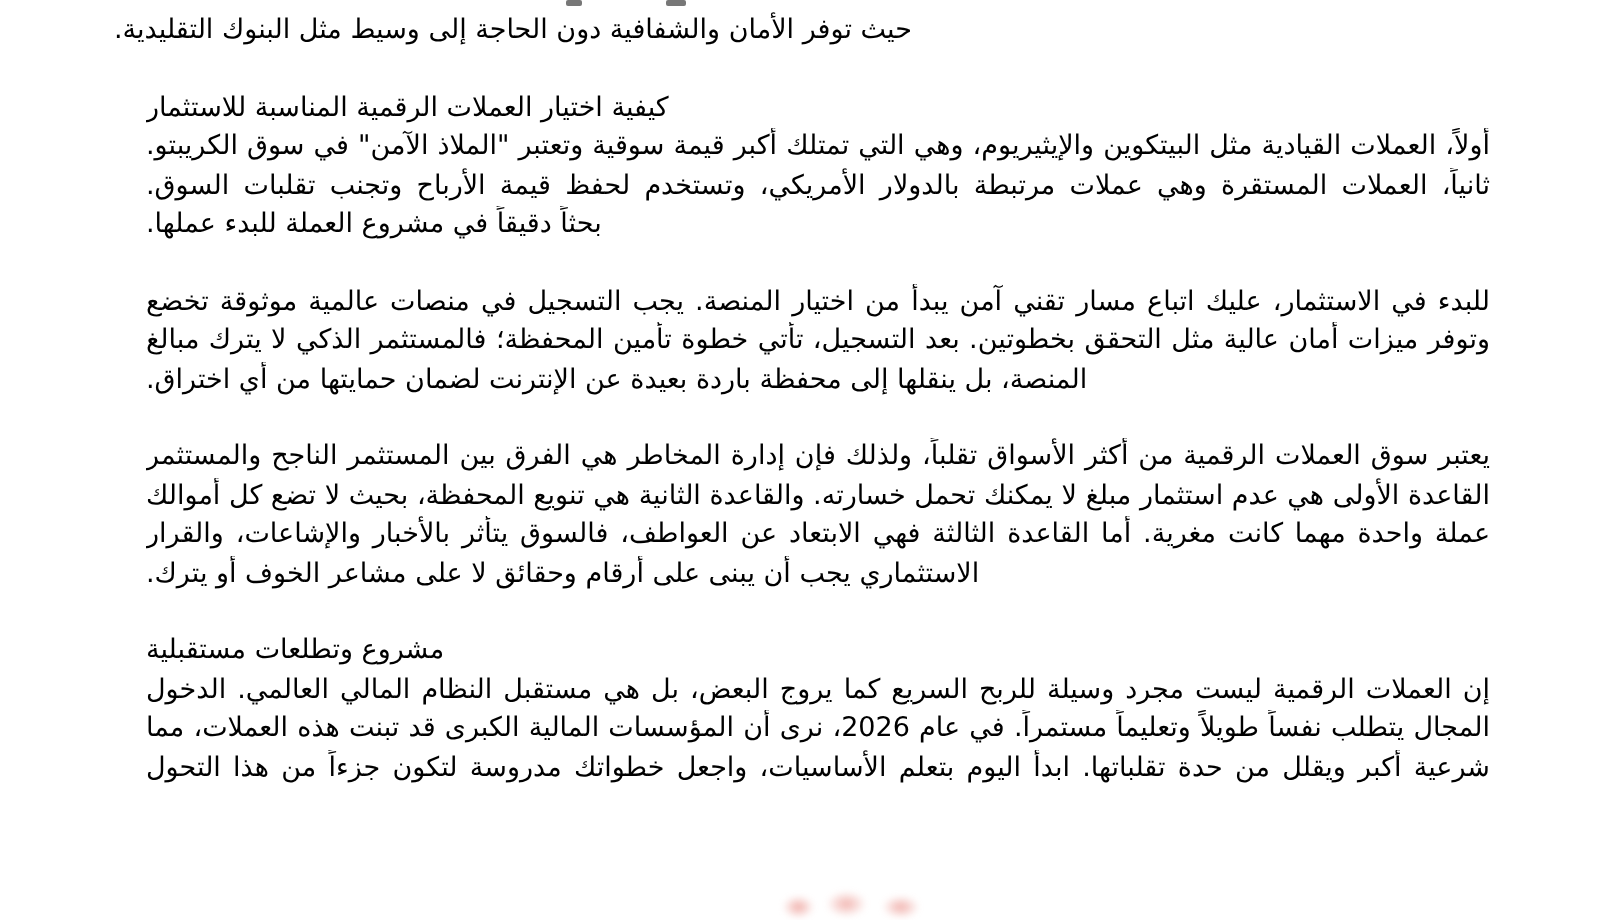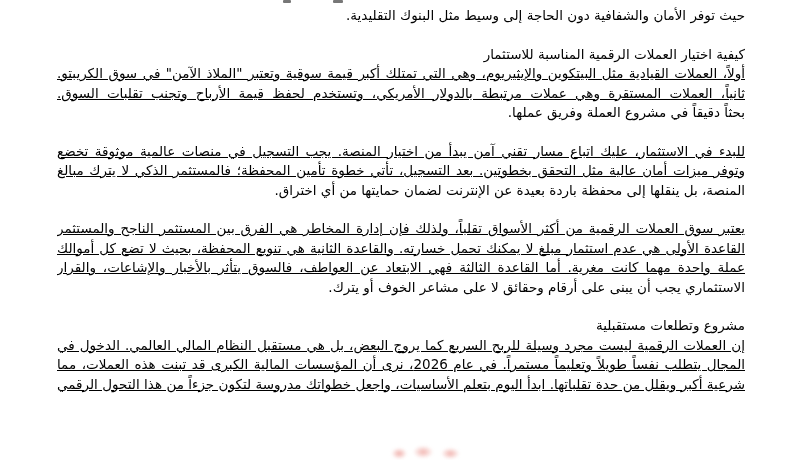--- a/index.html
+++ b/index.html
@@ -18,24 +18,24 @@
     z-index:2;
   }
   .line{
     height:19.5px;
     line-height:19.5px;
     font-size:13.5px;
     overflow:hidden;
     white-space:normal;
   }
   
-  .jl{ text-align:justify; text-align-last:justify;text-decoration:underline; }
+  .jl{ text-align:justify; text-align-last:justify; }
   
-  .rl{ text-align:right; }
-  .section{ margin-top:19px; }
+  .rl{ text-align:left; }
+  .section{ margin-top:19px;margin-left:16px; }
   
   #watermark{
     position:absolute;
     left:388px;top:437px;
     width:80px;height:30px;
     z-index:1;
     background:
       radial-gradient(ellipse 11px 8px at 14% 55%, rgba(232,130,122,.65), transparent 72%),
       radial-gradient(ellipse 14px 9px at 44% 50%, rgba(232,130,122,.60), transparent 72%),
       radial-gradient(ellipse 13px 8px at 78% 55%, rgba(232,130,122,.62), transparent 72%);
@@ -60,21 +60,21 @@
   <div id="watermark"></div>
 
   <div id="text-layer">
 
     <div class="line rl">حيث توفر الأمان والشفافية دون الحاجة إلى وسيط مثل البنوك التقليدية.</div>
 
     <div class="section">
       <div class="line rl">كيفية اختيار العملات الرقمية المناسبة للاستثمار</div>
       <div class="line jl">أولاً، العملات القيادية مثل البيتكوين والإيثيريوم، وهي التي تمتلك أكبر قيمة سوقية وتعتبر "الملاذ الآمن" في سوق الكريبتو.</div>
       <div class="line jl">ثانياً، العملات المستقرة وهي عملات مرتبطة بالدولار الأمريكي، وتستخدم لحفظ قيمة الأرباح وتجنب تقلبات السوق.</div>
-      <div class="line rl">بحثاً دقيقاً في مشروع العملة وفريق عملها.</div>
+      <div class="line rl">بحثاً دقيقاً في مشروع العملة للبدء عملها.</div>
     </div>
 
     <div class="section">
       <div class="line jl">للبدء في الاستثمار، عليك اتباع مسار تقني آمن يبدأ من اختيار المنصة. يجب التسجيل في منصات عالمية موثوقة تخضع للرقابة</div>
       <div class="line jl">وتوفر ميزات أمان عالية مثل التحقق بخطوتين. بعد التسجيل، تأتي خطوة تأمين المحفظة؛ فالمستثمر الذكي لا يترك مبالغ كبيرة في</div>
       <div class="line rl">المنصة، بل ينقلها إلى محفظة باردة بعيدة عن الإنترنت لضمان حمايتها من أي اختراق.</div>
     </div>
 
     <div class="section">
       <div class="line jl">يعتبر سوق العملات الرقمية من أكثر الأسواق تقلباً، ولذلك فإن إدارة المخاطر هي الفرق بين المستثمر الناجح والمستثمر الخاسر.</div>

